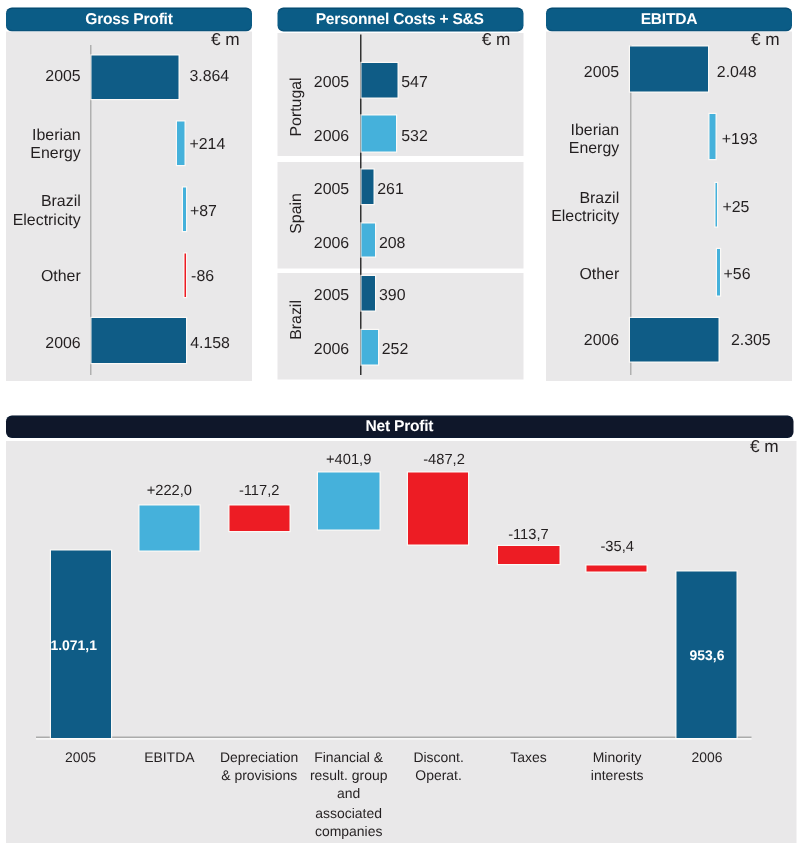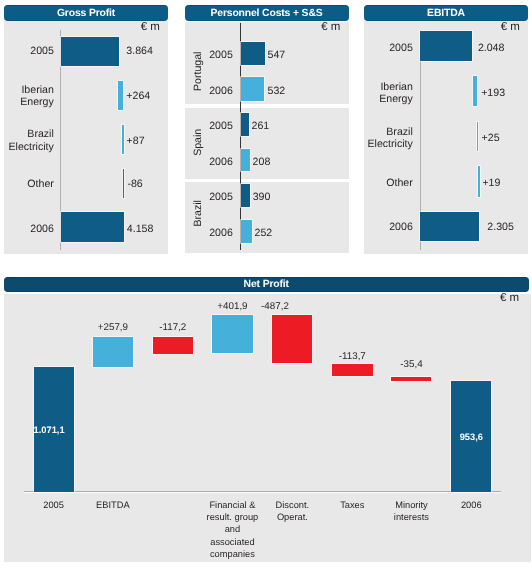--- a/index.html
+++ b/index.html
@@ -48,21 +48,21 @@
       </div>
   <div class="plot" style="left:4px;top:21.4px;width:164px;height:232.2px;background:#e9e8e9"></div>
   <div class="unit" style="left:4px;top:21.2px;width:155.8px;text-align:right">€ m</div>
   <div class="axisv" style="left:60.4px;top:29.5px;height:220.0px;background:#b0b0b0"></div>
   <div class="bar" style="left:60.7px;top:36.6px;width:58px;height:29.3px;background:#0f5c86"></div>
   <div class="cat" style="left:-106.2px;width:160px;top:44.8px">2005</div>
   <div class="val" style="left:126.3px;top:44.8px">3.864</div>
   <div class="bar" style="left:118px;top:80.7px;width:5px;height:29.3px;background:#45b1db"></div>
   <div class="cat" style="left:-106.2px;width:160px;top:83.9px">Iberian
 Energy</div>
-  <div class="val" style="left:126.3px;top:90.1px">+264</div>
+  <div class="val" style="left:126.3px;top:90.1px">+214</div>
   <div class="bar" style="left:122px;top:125px;width:2.2px;height:28.8px;background:#45b1db"></div>
   <div class="cat" style="left:-106.2px;width:160px;top:128.4px">Brazil
 Electricity</div>
   <div class="val" style="left:126.6px;top:134.6px">+87</div>
   <div class="bar" style="left:122.5px;top:168.6px;width:1.5px;height:29px;background:#ed1c24"></div>
   <div class="cat" style="left:-106.2px;width:160px;top:178.2px">Other</div>
   <div class="val" style="left:127.4px;top:178.2px">-86</div>
   <div class="bar" style="left:60.7px;top:212.2px;width:63px;height:29.6px;background:#0f5c86"></div>
   <div class="cat" style="left:-106.2px;width:160px;top:222.6px">2006</div>
   <div class="val" style="left:126.8px;top:222.6px">4.158</div>
@@ -113,50 +113,52 @@
   <div class="bar" style="left:472.9px;top:76.1px;width:4.5px;height:30.4px;background:#45b1db"></div>
   <div class="cat" style="left:252.8px;width:160px;top:80.7px">Iberian
 Energy</div>
   <div class="val" style="left:481.2px;top:86.9px">+193</div>
   <div class="bar" style="left:477.1px;top:121.9px;width:1.2px;height:29.0px;background:#45b1db"></div>
   <div class="cat" style="left:252.8px;width:160px;top:125.8px">Brazil
 Electricity</div>
   <div class="val" style="left:481.6px;top:132.0px">+25</div>
   <div class="bar" style="left:477.8px;top:165.9px;width:1.8px;height:31.2px;background:#45b1db"></div>
   <div class="cat" style="left:252.8px;width:160px;top:177.1px">Other</div>
-  <div class="val" style="left:482.4px;top:177.1px">+19</div>
+  <div class="val" style="left:482.4px;top:177.1px">+56</div>
   <div class="bar" style="left:419.9px;top:211.6px;width:59.3px;height:29.8px;background:#0f5c86"></div>
   <div class="cat" style="left:252.8px;width:160px;top:221.2px">2006</div>
   <div class="val" style="left:487.3px;top:221.2px">2.305</div>
 </section>
 
 <section class="panel">
-  <div class="titlebar" style="left:4px;top:276.6px;width:524.5px;height:15.4px;background:#0c4a6e">
+  <div class="titlebar" style="left:4px;top:276.6px;width:524.5px;height:15.4px;background:#0f172a">
         <span>Net Profit</span>
       </div>
   <div class="plot" style="left:4px;top:294.4px;width:526.9px;height:267.4px;background:#e9e8e9"></div>
   <div class="unit" style="left:4px;top:292.3px;width:515.1px;text-align:right">€ m</div>
   <div class="axish" style="left:23.7px;top:490.8px;width:477.6px"></div>
   <div class="bar" style="left:33.6px;top:367.0px;width:40.0px;height:124.6px;background:#0f5c86"></div>
   <div class="npinbar" style="left:33.6px;width:16px;top:424px">1.071,1</div>
   <div class="npcat" style="left:21.6px;width:64.0px;top:498.9px;white-space:pre">2005</div>
   <div class="bar" style="left:92.8px;top:336.5px;width:40.2px;height:30.7px;background:#45b1db"></div>
-  <div class="npval" style="left:72.8px;width:80.2px;top:322.2px">+257,9</div>
+  <div class="npval" style="left:72.8px;width:80.2px;top:322.2px">+222,0</div>
   <div class="npcat" style="left:80.8px;width:64.2px;top:498.9px;white-space:pre">EBITDA</div>
   <div class="bar" style="left:152.8px;top:336.7px;width:40.0px;height:16.9px;background:#ed1c24"></div>
   <div class="npval" style="left:132.8px;width:80.0px;top:322.2px">-117,2</div>
+  <div class="npcat" style="left:140.8px;width:64.0px;top:498.9px;white-space:pre">Depreciation
+&amp; provisions</div>
   <div class="bar" style="left:212.3px;top:314.7px;width:40.3px;height:38.8px;background:#45b1db"></div>
   <div class="npval" style="left:192.3px;width:80.3px;top:300.5px">+401,9</div>
   <div class="npcat" style="left:200.3px;width:64.3px;top:498.9px;white-space:pre">Financial &amp;
 result. group
 and
 associated
 companies</div>
   <div class="bar" style="left:272.4px;top:314.9px;width:40.0px;height:48.1px;background:#ed1c24"></div>
-  <div class="npval" style="left:235px;width:80.0px;top:300.5px">-487,2</div>
+  <div class="npval" style="left:256px;width:80.0px;top:300.5px">-487,2</div>
   <div class="npcat" style="left:260.4px;width:64.0px;top:498.9px;white-space:pre">Discont.
 Operat.</div>
   <div class="bar" style="left:332.0px;top:363.6px;width:40.6px;height:12.7px;background:#ed1c24"></div>
   <div class="npval" style="left:312.0px;width:80.6px;top:350.8px">-113,7</div>
   <div class="npcat" style="left:320.0px;width:64.6px;top:498.9px;white-space:pre">Taxes</div>
   <div class="bar" style="left:391.4px;top:377.0px;width:40.1px;height:3.9px;background:#ed1c24"></div>
   <div class="npval" style="left:371.4px;width:80.1px;top:359.4px">-35,4</div>
   <div class="npcat" style="left:379.4px;width:64.1px;top:498.9px;white-space:pre">Minority
 interests</div>
   <div class="bar" style="left:451.3px;top:380.9px;width:40.0px;height:110.7px;background:#0f5c86"></div>

